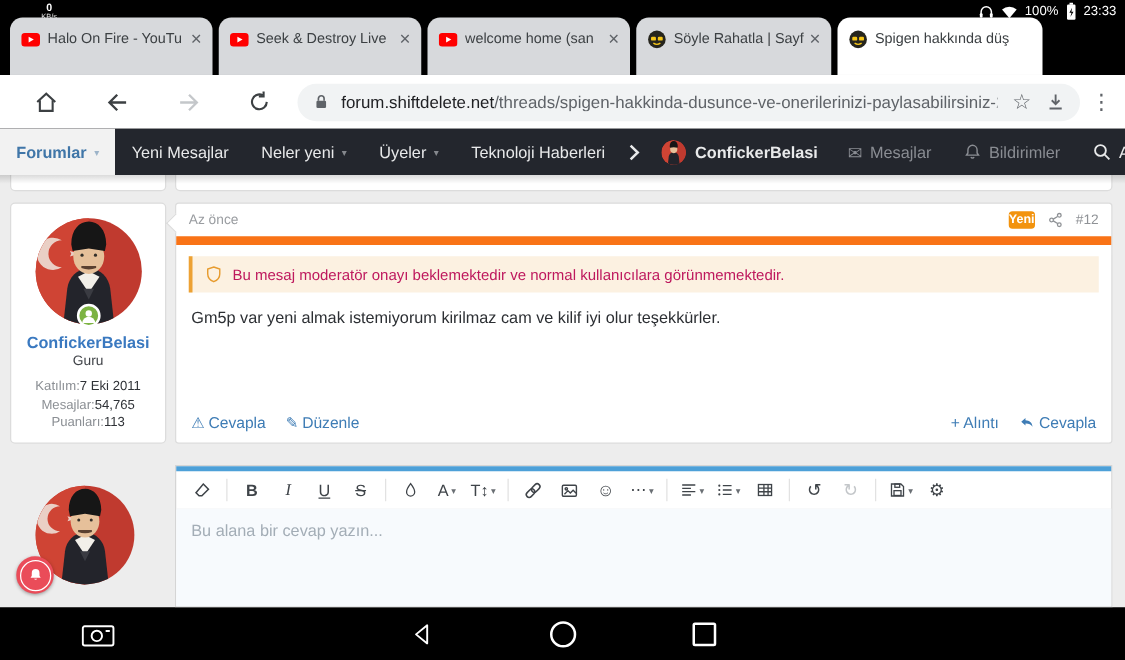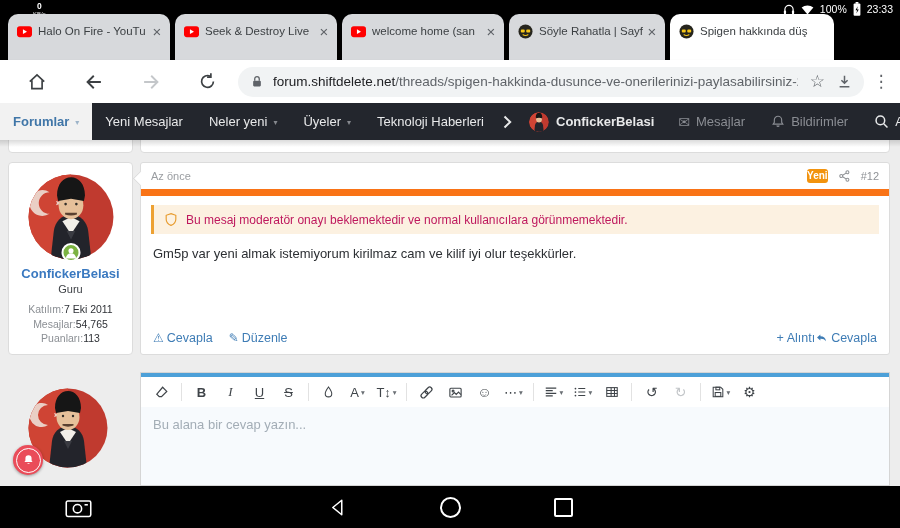--- a/index.html
+++ b/index.html
@@ -82,21 +82,21 @@
   .msg-header{height:26px;border-bottom:7px solid #f97316;display:flex;align-items:center;
     padding:0 10px;font-size:11px;color:#9a9da1;justify-content:space-between;}
   .msg-header-right{margin-left:auto;display:flex;align-items:center;gap:10px;}
   .badge-new{background:#f2930e;color:#fff;font-size:10px;font-weight:700;padding:2px 0;border-radius:3px;line-height:1;}
   .post-number{color:#8f9296;font-size:11px;}
   .mod-notice{margin:9px 10px 0;background:#fcf1e1;border-left:3px solid #eda133;color:#be185d;
     font-size:12px;display:flex;align-items:center;gap:8px;padding:7px 10px;}
   .msg-body{padding:11px 12px;font-size:13px;color:#2c2f33;line-height:1.4;}
   .msg-footer{position:absolute;left:12px;right:12px;bottom:9px;display:flex;gap:16px;
     font-size:12.5px;color:#3e7cb5;align-items:center;}
-  .footer-right{margin-left:auto;display:flex;}
+  .footer-right{margin-left:auto;display:flex;gap:16px;}
   .f-link{display:flex;align-items:center;gap:3px;color:#3e7cb5;}
   .f-glyph{font-size:12px;line-height:1;}
 
   .editor-avatar{position:absolute;left:28px;top:248px;width:80px;height:80px;}
   .editor-avatar svg{width:80px;height:80px;}
   .bell-fab{position:absolute;left:13px;top:305px;width:30px;height:30px;border-radius:50%;
     background:#ea4c59;display:flex;align-items:center;justify-content:center;
     box-shadow:0 1px 3px rgba(0,0,0,.35);z-index:6;}
   .bell-fab::before{content:"";position:absolute;inset:2.5px;border:1.5px solid #fff;border-radius:50%;}
 

